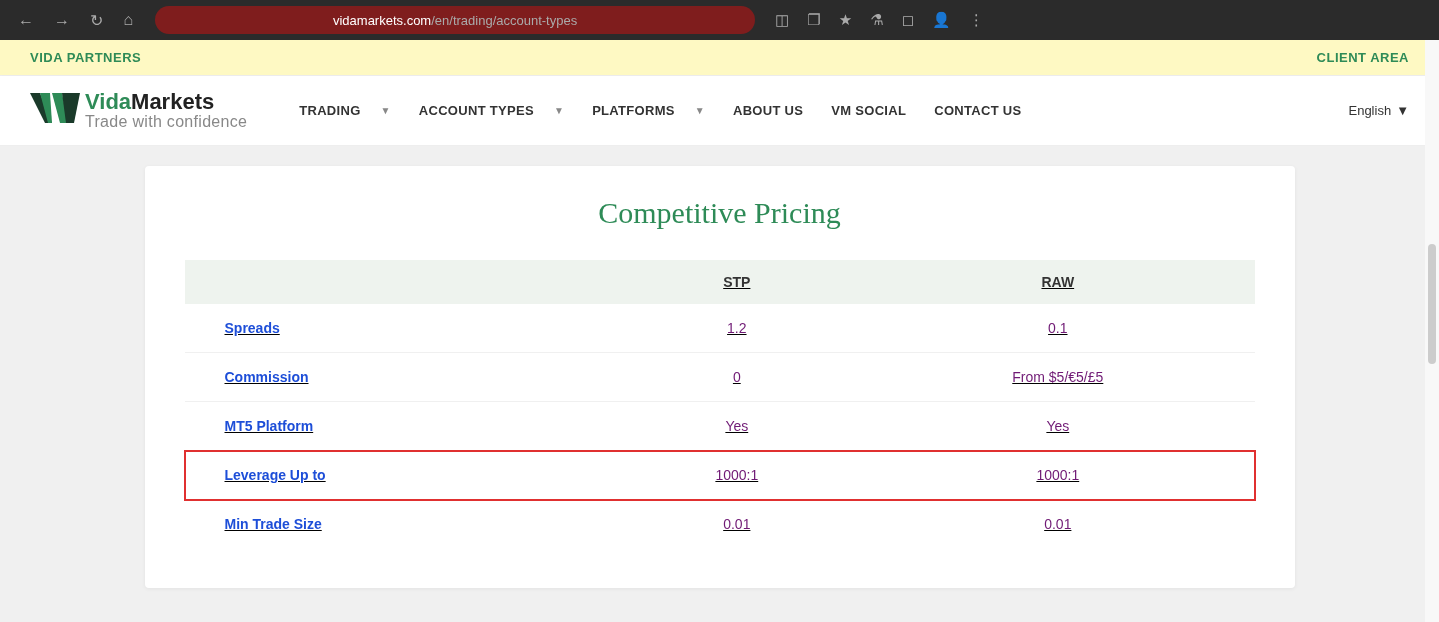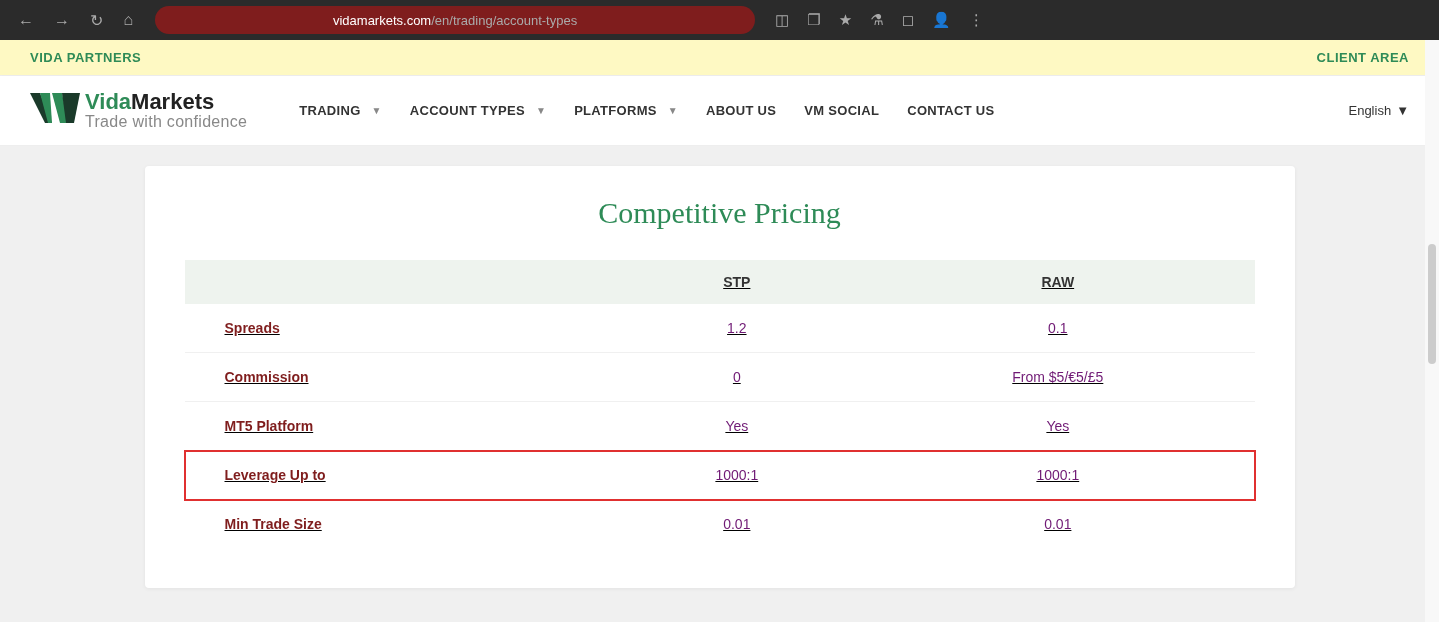--- a/index.html
+++ b/index.html
@@ -122,21 +122,21 @@
       flex: 1;
     }
     .nav-item {
       font-size: 13px;
       font-weight: 600;
       color: #333;
       padding: 8px 12px;
       cursor: pointer;
       display: flex;
       align-items: center;
-      gap: 11px;
+      gap: 20px;
       letter-spacing: 0.3px;
       white-space: nowrap;
     }
     .nav-item .chevron {
       font-size: 10px;
       color: #888;
     }
     .nav-right {
       display: flex;
       align-items: flex-start;
@@ -214,21 +214,21 @@
     }
     .pricing-table tbody td {
       padding: 16px 20px;
       font-size: 14px;
       color: #701a75;
       text-align: center;
     }
     .pricing-table tbody td:first-child {
       text-align: left;
       font-weight: 600;
-      color: #7f1d1d;
+      color: #1d4ed8;
       padding-left: 40px;
     }
     .highlight-row {
       outline: 2px solid #e03030;
       outline-offset: -1px;
       position: relative;
     }
     .highlight-row td {
       position: relative;
       margin-left: 8px;

